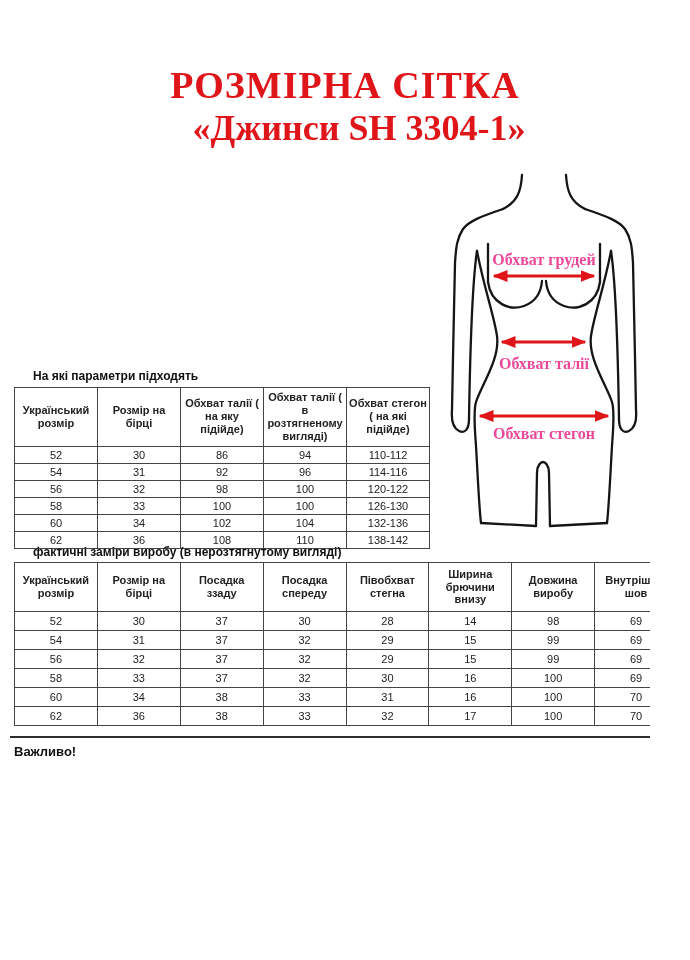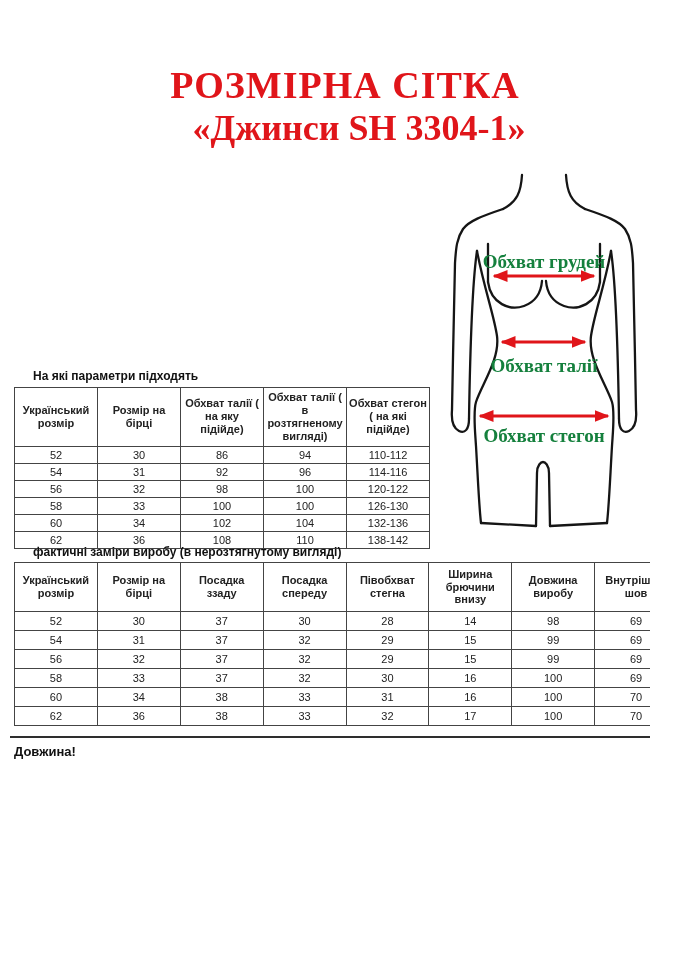--- a/index.html
+++ b/index.html
@@ -9,21 +9,21 @@
   }
   
   .title-block{position:absolute;top:64px;left:0;width:690px;text-align:center;
     font-family:"Liberation Serif", serif;font-weight:bold;color:#e0151a;line-height:1.15;}
   .title-line1{font-size:38px;letter-spacing:1px;}
   .title-line2{font-size:36px;padding-left:28px;}
   
   .figure-wrap{position:absolute;left:430px;top:162px;width:260px;height:400px;}
   .figure-wrap svg{position:absolute;left:0;top:0;}
   .fig-label{position:absolute;transform:translateX(-50%);white-space:nowrap;
-    font-family:"Liberation Serif", serif;font-size:19px;font-weight:bold;color:#15803d;}
+    font-family:"Liberation Serif", serif;font-size:16px;font-weight:bold;color:#ec4899;}
   
   .section-label{position:absolute;left:14px;font-size:12px;font-weight:bold;color:#111;padding-left:19px;}
   
   table.grid{position:absolute;border-collapse:collapse;table-layout:fixed;background:#fff;}
   table.grid th, table.grid td{
     border:1px solid #444;text-align:center;vertical-align:middle;
     font-family:"Liberation Sans", sans-serif;color:#222;overflow:hidden;
   }
   table.grid th{font-size:11px;font-weight:bold;line-height:1.18;padding:3px 2px;}
   table.grid td{font-size:11px;padding:0 2px;}
@@ -222,15 +222,15 @@
           <td>33</td>
           <td>32</td>
           <td>17</td>
           <td>100</td>
           <td>70</td>
         </tr>
       </tbody>
   </table>
 
   <div class="footer-rule"></div>
-  <div class="footer-heading">Довжина!</div>
+  <div class="footer-heading">Важливо!</div>
 
 </div>
 
 </body></html>

